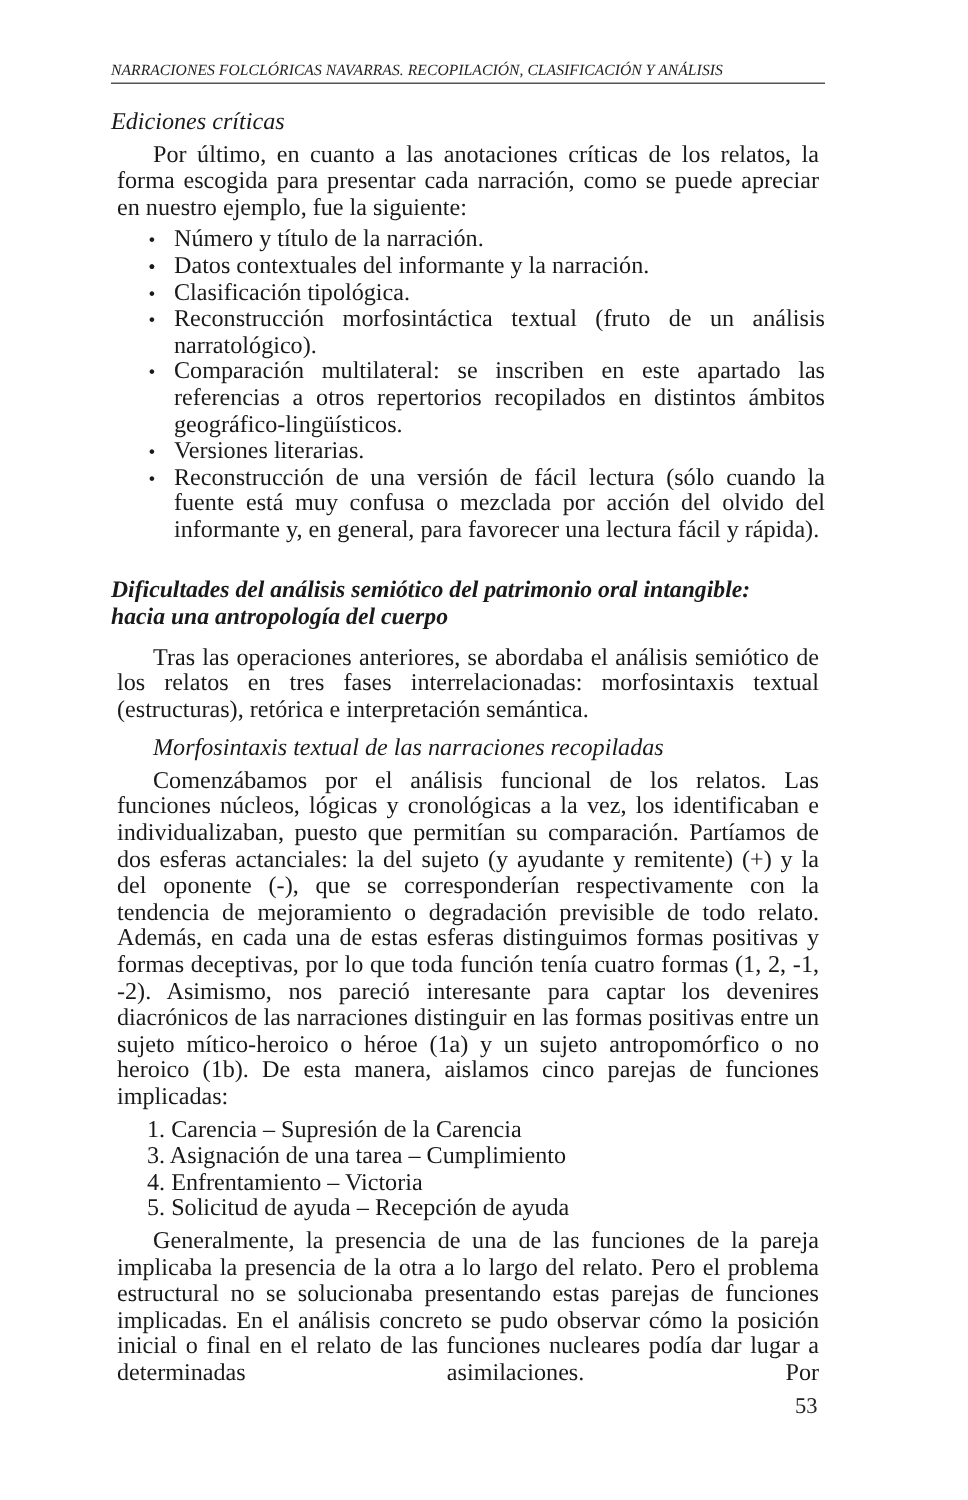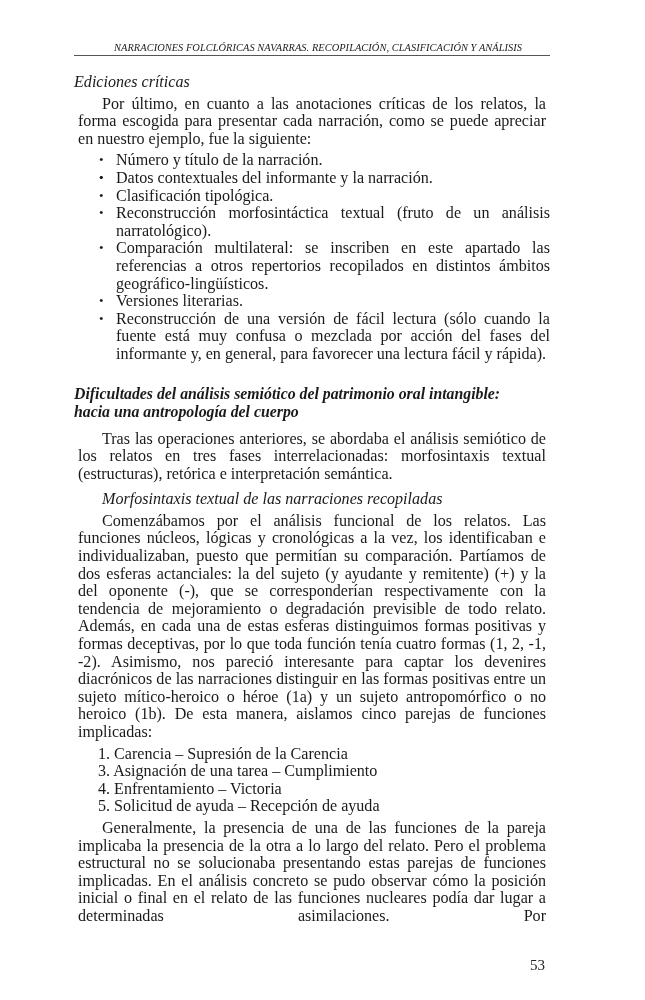--- a/index.html
+++ b/index.html
@@ -21,21 +21,20 @@
       top: 0;
       width: 476px;
     }
     .running-header {
       position: absolute;
       top: 42px;
       left: 0;
       width: 476px;
       border-bottom: 1.2px solid #555;
       padding-bottom: 2px;
-      text-align: right;
       font-style: italic;
       font-size: 10.4px;
       letter-spacing: 0.05px;
       color: #222;
       white-space: nowrap;
     }
     .running-header span {
       padding-right: 28px;
     }
     .content {
@@ -82,21 +81,21 @@
     }
     ol.pairs {
       list-style: none;
       margin: 0;
       padding: 0 0 0 24px;
     }
     .gap-sm { margin-top: 8px; }
     .gap-md { margin-top: 8px; margin-left: 28px; }
     .page-number {
       position: absolute;
-      top: 957px;
+      top: 930px;
       left: 530px;
       font-size: 15px;
       color: #222;
       font-family: Liberation Serif, serif;
     }
   </style>
 </head>
 <body>
 
 <div class="page">
@@ -111,21 +110,21 @@
     <p class="indent">Por último, en cuanto a las anotaciones críticas de los relatos, la forma escogida para presentar cada narración, como se puede apreciar en nuestro ejemplo, fue la siguiente:</p>
 
     <ul class="bullets">
       <li><span class="bullet">•</span><span>Número y título de la narración.</span></li>
       <li><span class="bullet">•</span></li>
       <li><span class="bullet">•</span><span>Datos contextuales del informante y la narración.</span></li>
       <li><span class="bullet">•</span><span>Clasificación tipológica.</span></li>
       <li><span class="bullet">•</span><span>Reconstrucción morfosintáctica textual (fruto de un análisis narratológico).</span></li>
       <li><span class="bullet">•</span><span>Comparación multilateral: se inscriben en este apartado las referencias a otros repertorios recopilados en distintos ámbitos geográfico-lingüísticos.</span></li>
       <li><span class="bullet">•</span><span>Versiones literarias.</span></li>
-      <li><span class="bullet">•</span><span>Reconstrucción de una versión de fácil lectura (sólo cuando la fuente está muy confusa o mezclada por acción del fases del informante y, en general, para favorecer una lectura fácil y rápida).</span></li>
+      <li><span class="bullet">•</span><span>Reconstrucción de una versión de fácil lectura (sólo cuando la fuente está muy confusa o mezclada por acción del olvido del informante y, en general, para favorecer una lectura fácil y rápida).</span></li>
     </ul>
 
 
     <div class="bold-heading">
       <span>Dificultades del análisis semiótico del patrimonio oral intangible:</span><br>
       <span>hacia una antropología del cuerpo</span>
     </div>
     <p class="indent">Tras las operaciones anteriores, se abordaba el análisis semiótico de los relatos en tres fases interrelacionadas: morfosintaxis textual (estructuras), retórica e interpretación semántica.</p>
 
     <p class="italic-heading gap-md">Morfosintaxis textual de las narraciones recopiladas</p>

